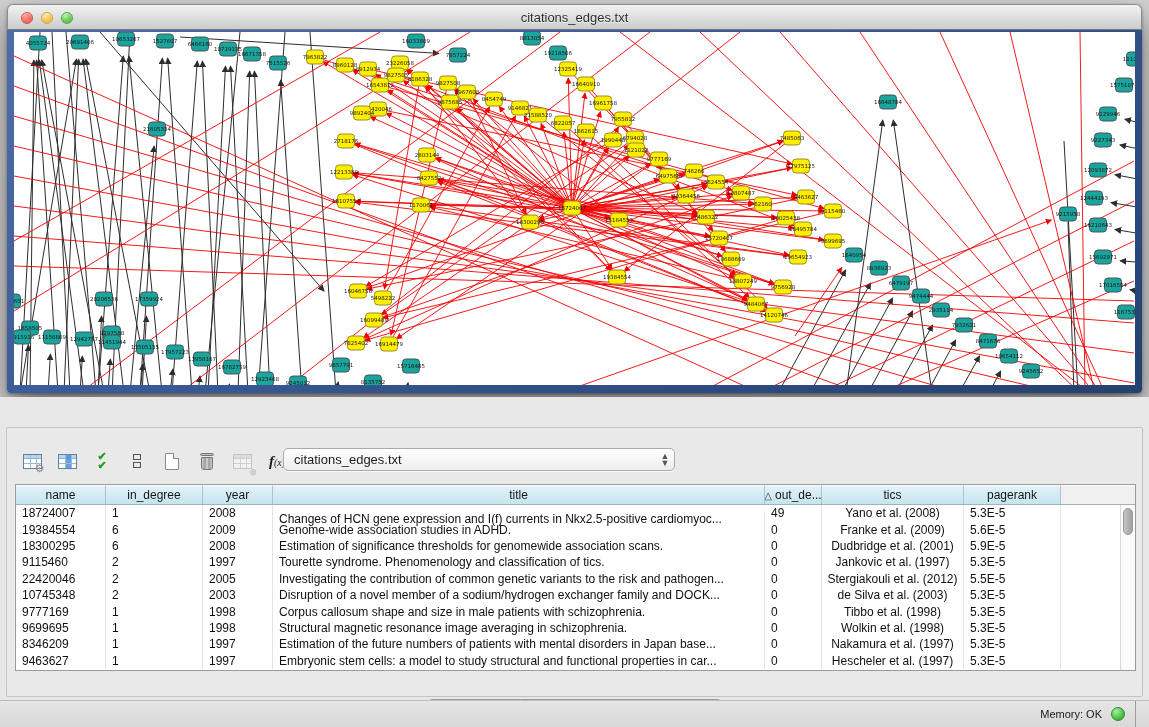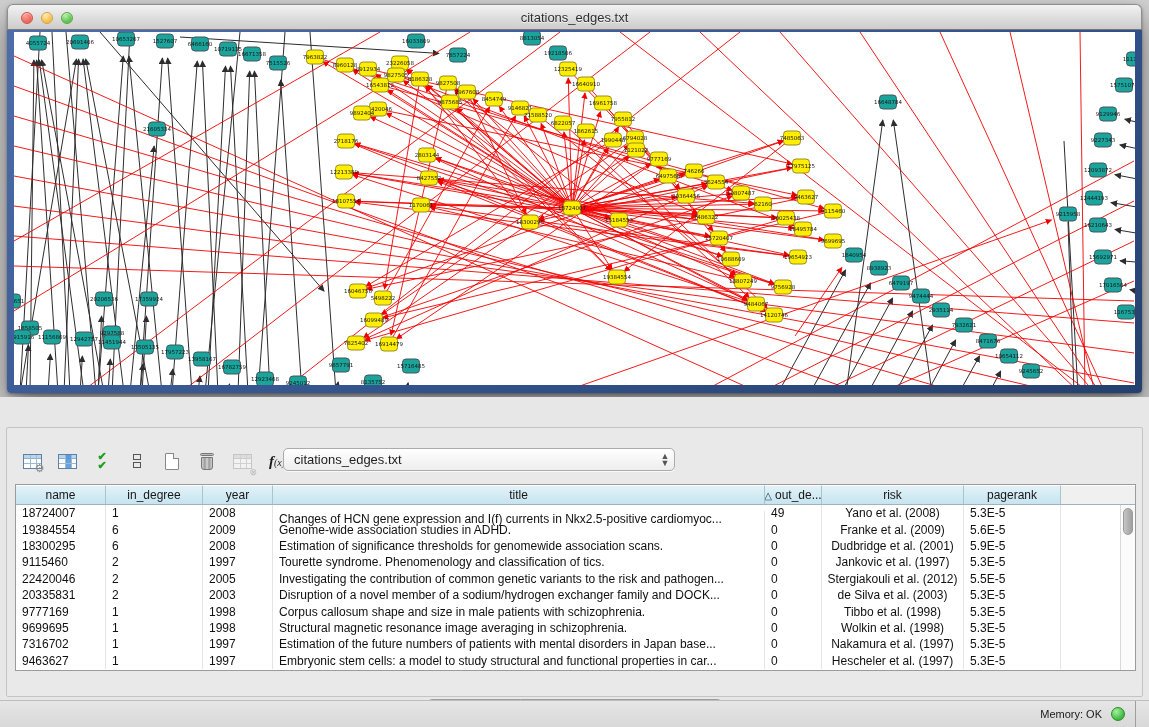--- a/index.html
+++ b/index.html
@@ -607,21 +607,21 @@
       <span class="stepper">▲<br>▼</span>
     </div>
 
     <div class="table-wrap">
       <div class="thead" id="thead">
           <div class="th" style="width: 90px;">name</div>
           <div class="th" style="width: 97px;">in_degree</div>
           <div class="th" style="width: 70px;">year</div>
           <div class="th" style="width: 492px;">title</div>
           <div class="th" style="width: 57px;"><span class="sort">△</span>out_de...</div>
-          <div class="th" style="width: 142px;">risk</div>
+          <div class="th" style="width: 142px;">tics</div>
           <div class="th" style="width: 97px;">pagerank</div>
           <div style="flex: 1 1 0%; background: rgb(240, 240, 240); border-top: 1px solid rgb(255, 255, 255);"></div>
         </div>
       <div id="tbody">
           <div class="trow">
             <div class="td" style="width: 90px;">18724007</div>
             <div class="td" style="width: 97px;">1</div>
             <div class="td" style="width: 70px;">2008</div>
             <div class="td" style="width: 492px; margin-top: 12px;">Changes of HCN gene expression and I(f) currents in Nkx2.5-positive cardiomyoc...</div>
             <div class="td" style="width: 57px;">49</div>
@@ -658,21 +658,21 @@
           <div class="trow">
             <div class="td" style="width: 90px;">22420046</div>
             <div class="td" style="width: 97px;">2</div>
             <div class="td" style="width: 70px;">2005</div>
             <div class="td" style="width: 492px;">Investigating the contribution of common genetic variants to the risk and pathogen...</div>
             <div class="td" style="width: 57px;">0</div>
             <div class="td center" style="width: 142px;">Stergiakouli et al. (2012)</div>
             <div class="td" style="width: 97px;">5.5E-5</div>
           </div>
           <div class="trow">
-            <div class="td" style="width: 90px;">20335831</div>
+            <div class="td" style="width: 90px;">10745348</div>
             <div class="td" style="width: 97px;">2</div>
             <div class="td" style="width: 70px;">2003</div>
             <div class="td" style="width: 492px;">Disruption of a novel member of a sodium/hydrogen exchanger family and DOCK...</div>
             <div class="td" style="width: 57px;">0</div>
             <div class="td center" style="width: 142px;">de Silva et al. (2003)</div>
             <div class="td" style="width: 97px;">5.3E-5</div>
           </div>
           <div class="trow">
             <div class="td" style="width: 90px;">9777169</div>
             <div class="td" style="width: 97px;">1</div>
@@ -685,21 +685,21 @@
           <div class="trow">
             <div class="td" style="width: 90px;">9699695</div>
             <div class="td" style="width: 97px;">1</div>
             <div class="td" style="width: 70px;">1998</div>
             <div class="td" style="width: 492px;">Structural magnetic resonance image averaging in schizophrenia.</div>
             <div class="td" style="width: 57px;">0</div>
             <div class="td center" style="width: 142px;">Wolkin et al. (1998)</div>
             <div class="td" style="width: 97px;">5.3E-5</div>
           </div>
           <div class="trow">
-            <div class="td" style="width: 90px;">7316702</div>
+            <div class="td" style="width: 90px;">8346209</div>
             <div class="td" style="width: 97px;">1</div>
             <div class="td" style="width: 70px;">1997</div>
             <div class="td" style="width: 492px;">Estimation of the future numbers of patients with mental disorders in Japan base...</div>
             <div class="td" style="width: 57px;">0</div>
             <div class="td center" style="width: 142px;">Nakamura et al. (1997)</div>
             <div class="td" style="width: 97px;">5.3E-5</div>
           </div>
           <div class="trow">
             <div class="td" style="width: 90px;">9463627</div>
             <div class="td" style="width: 97px;">1</div>

